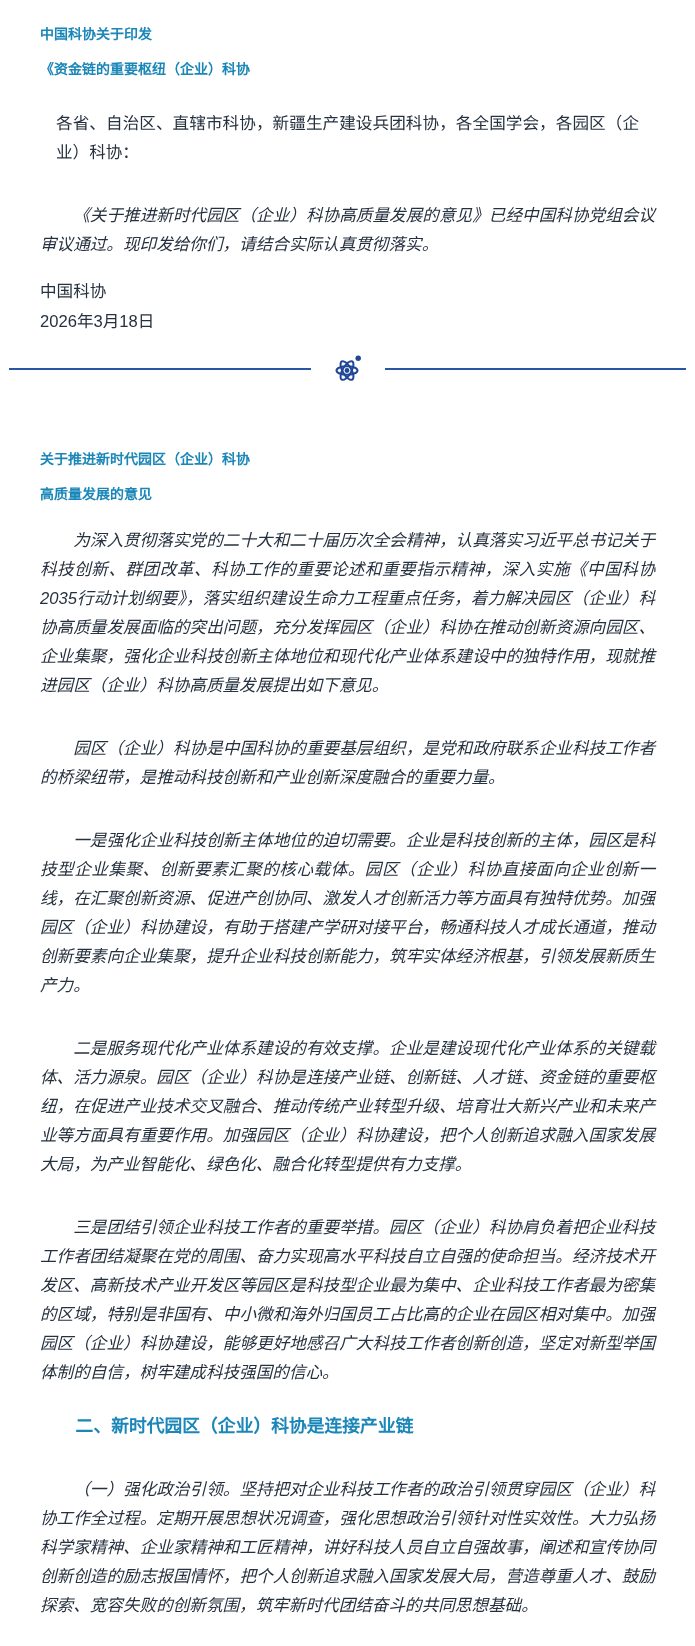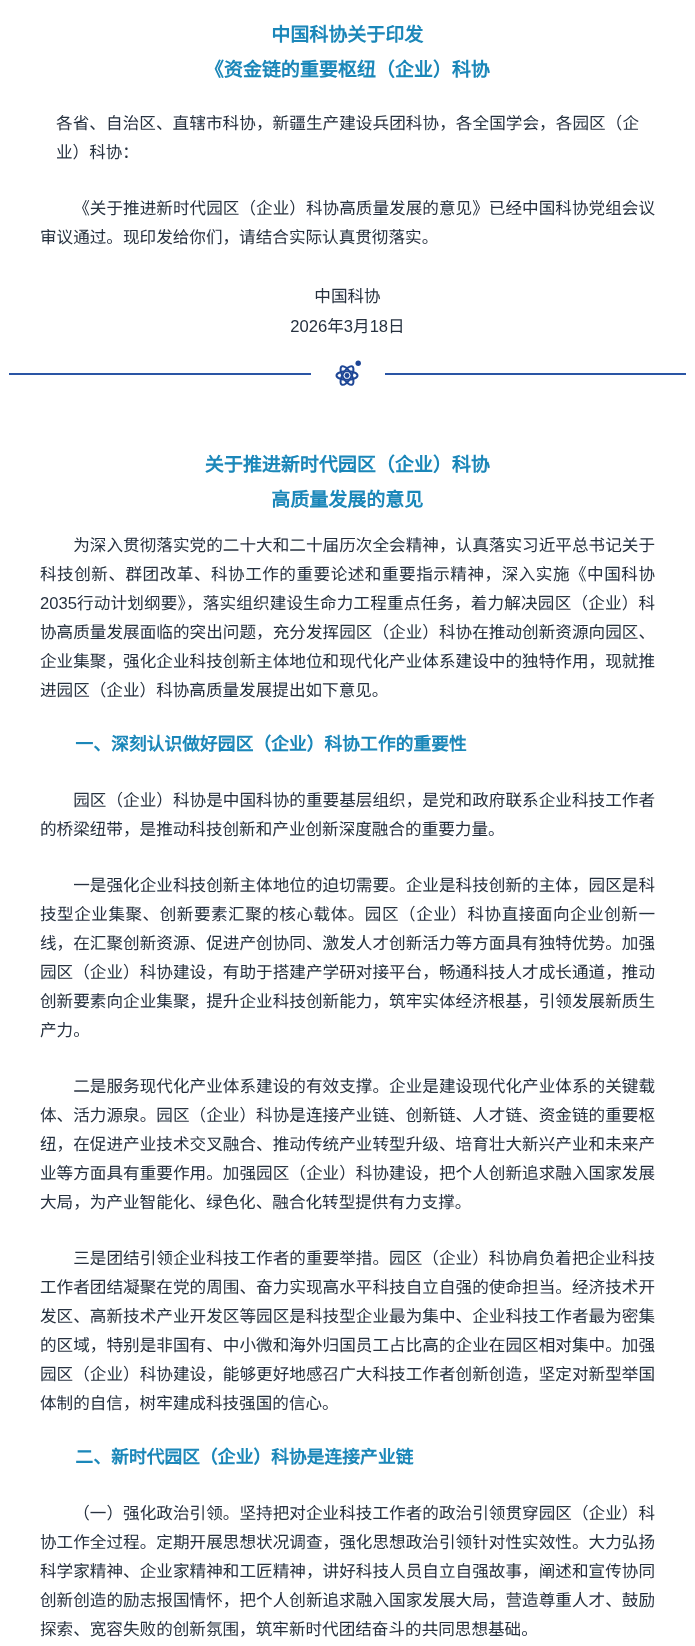--- a/index.html
+++ b/index.html
@@ -9,43 +9,44 @@
     box-sizing: border-box;
     background: #ffffff;
     padding: 17px 40px 10px;
     font-family: "Liberation Sans", "DejaVu Sans", sans-serif;
     font-size: 16.6px;
     line-height: 29px;
     color: #26313f;
   }
   .notice-title, .doc-title {
     margin: 0;
-    font-size: 19px;
+    font-size: 14px;
     line-height: 35px;
     font-weight: 700;
     color: #1b87b9;
-    text-align: center;
+    text-align: left;
   }
   .doc-title { margin-top: 58px; }
   .title-line { display: block; }
   .salutation {
     margin: 22px 16px 0;
     text-align: justify;
     text-justify: inter-ideograph;
   }
   .para {
-    margin: 27px 0 0;
+    margin: 34px 0 0;
     text-indent: 2em;
     text-align: justify;
     text-justify: inter-ideograph;
+    font-style: italic;
   }
   .para.intro { margin-top: 14px; }
   .signature {
-    margin: 30px 0 0;
-    text-align: center;
+    margin: 18px 0 0;
+    text-align: left;
     line-height: 30px;
   }
   .sig-line { margin: 0; }
   .divider {
     display: flex;
     align-items: center;
     gap: 22px;
     margin: 17px -31px 0;
   }
   .divider-line {
@@ -99,21 +100,20 @@
     <span class="divider-line"></span>
   </div>
 
   <h2 class="doc-title">
     <span class="title-line">关于推进新时代园区（企业）科协</span>
     <span class="title-line">高质量发展的意见</span>
   </h2>
 
   <p class="para intro">为深入贯彻落实党的二十大和二十届历次全会精神，认真落实习近平总书记关于科技创新、群团改革、科协工作的重要论述和重要指示精神，深入实施《中国科协2035行动计划纲要》，落实组织建设生命力工程重点任务，着力解决园区（企业）科协高质量发展面临的突出问题，充分发挥园区（企业）科协在推动创新资源向园区、企业集聚，强化企业科技创新主体地位和现代化产业体系建设中的独特作用，现就推进园区（企业）科协高质量发展提出如下意见。</p>
 
-  <h3 class="sec-heading">一、深刻认识做好园区（企业）科协工作的重要性</h3>
 
   <p class="para">园区（企业）科协是中国科协的重要基层组织，是党和政府联系企业科技工作者的桥梁纽带，是推动科技创新和产业创新深度融合的重要力量。</p>
   <p class="para">一是强化企业科技创新主体地位的迫切需要。企业是科技创新的主体，园区是科技型企业集聚、创新要素汇聚的核心载体。园区（企业）科协直接面向企业创新一线，在汇聚创新资源、促进产创协同、激发人才创新活力等方面具有独特优势。加强园区（企业）科协建设，有助于搭建产学研对接平台，畅通科技人才成长通道，推动创新要素向企业集聚，提升企业科技创新能力，筑牢实体经济根基，引领发展新质生产力。</p>
   <p class="para">二是服务现代化产业体系建设的有效支撑。企业是建设现代化产业体系的关键载体、活力源泉。园区（企业）科协是连接产业链、创新链、人才链、资金链的重要枢纽，在促进产业技术交叉融合、推动传统产业转型升级、培育壮大新兴产业和未来产业等方面具有重要作用。加强园区（企业）科协建设，把个人创新追求融入国家发展大局，为产业智能化、绿色化、融合化转型提供有力支撑。</p>
   <p class="para">三是团结引领企业科技工作者的重要举措。园区（企业）科协肩负着把企业科技工作者团结凝聚在党的周围、奋力实现高水平科技自立自强的使命担当。经济技术开发区、高新技术产业开发区等园区是科技型企业最为集中、企业科技工作者最为密集的区域，特别是非国有、中小微和海外归国员工占比高的企业在园区相对集中。加强园区（企业）科协建设，能够更好地感召广大科技工作者创新创造，坚定对新型举国体制的自信，树牢建成科技强国的信心。</p>
 
   <h3 class="sec-heading">二、新时代园区（企业）科协是连接产业链</h3>
 
   <p class="para">（一）强化政治引领。坚持把对企业科技工作者的政治引领贯穿园区（企业）科协工作全过程。定期开展思想状况调查，强化思想政治引领针对性实效性。大力弘扬科学家精神、企业家精神和工匠精神，讲好科技人员自立自强故事，阐述和宣传协同创新创造的励志报国情怀，把个人创新追求融入国家发展大局，营造尊重人才、鼓励探索、宽容失败的创新氛围，筑牢新时代团结奋斗的共同思想基础。</p>
 

